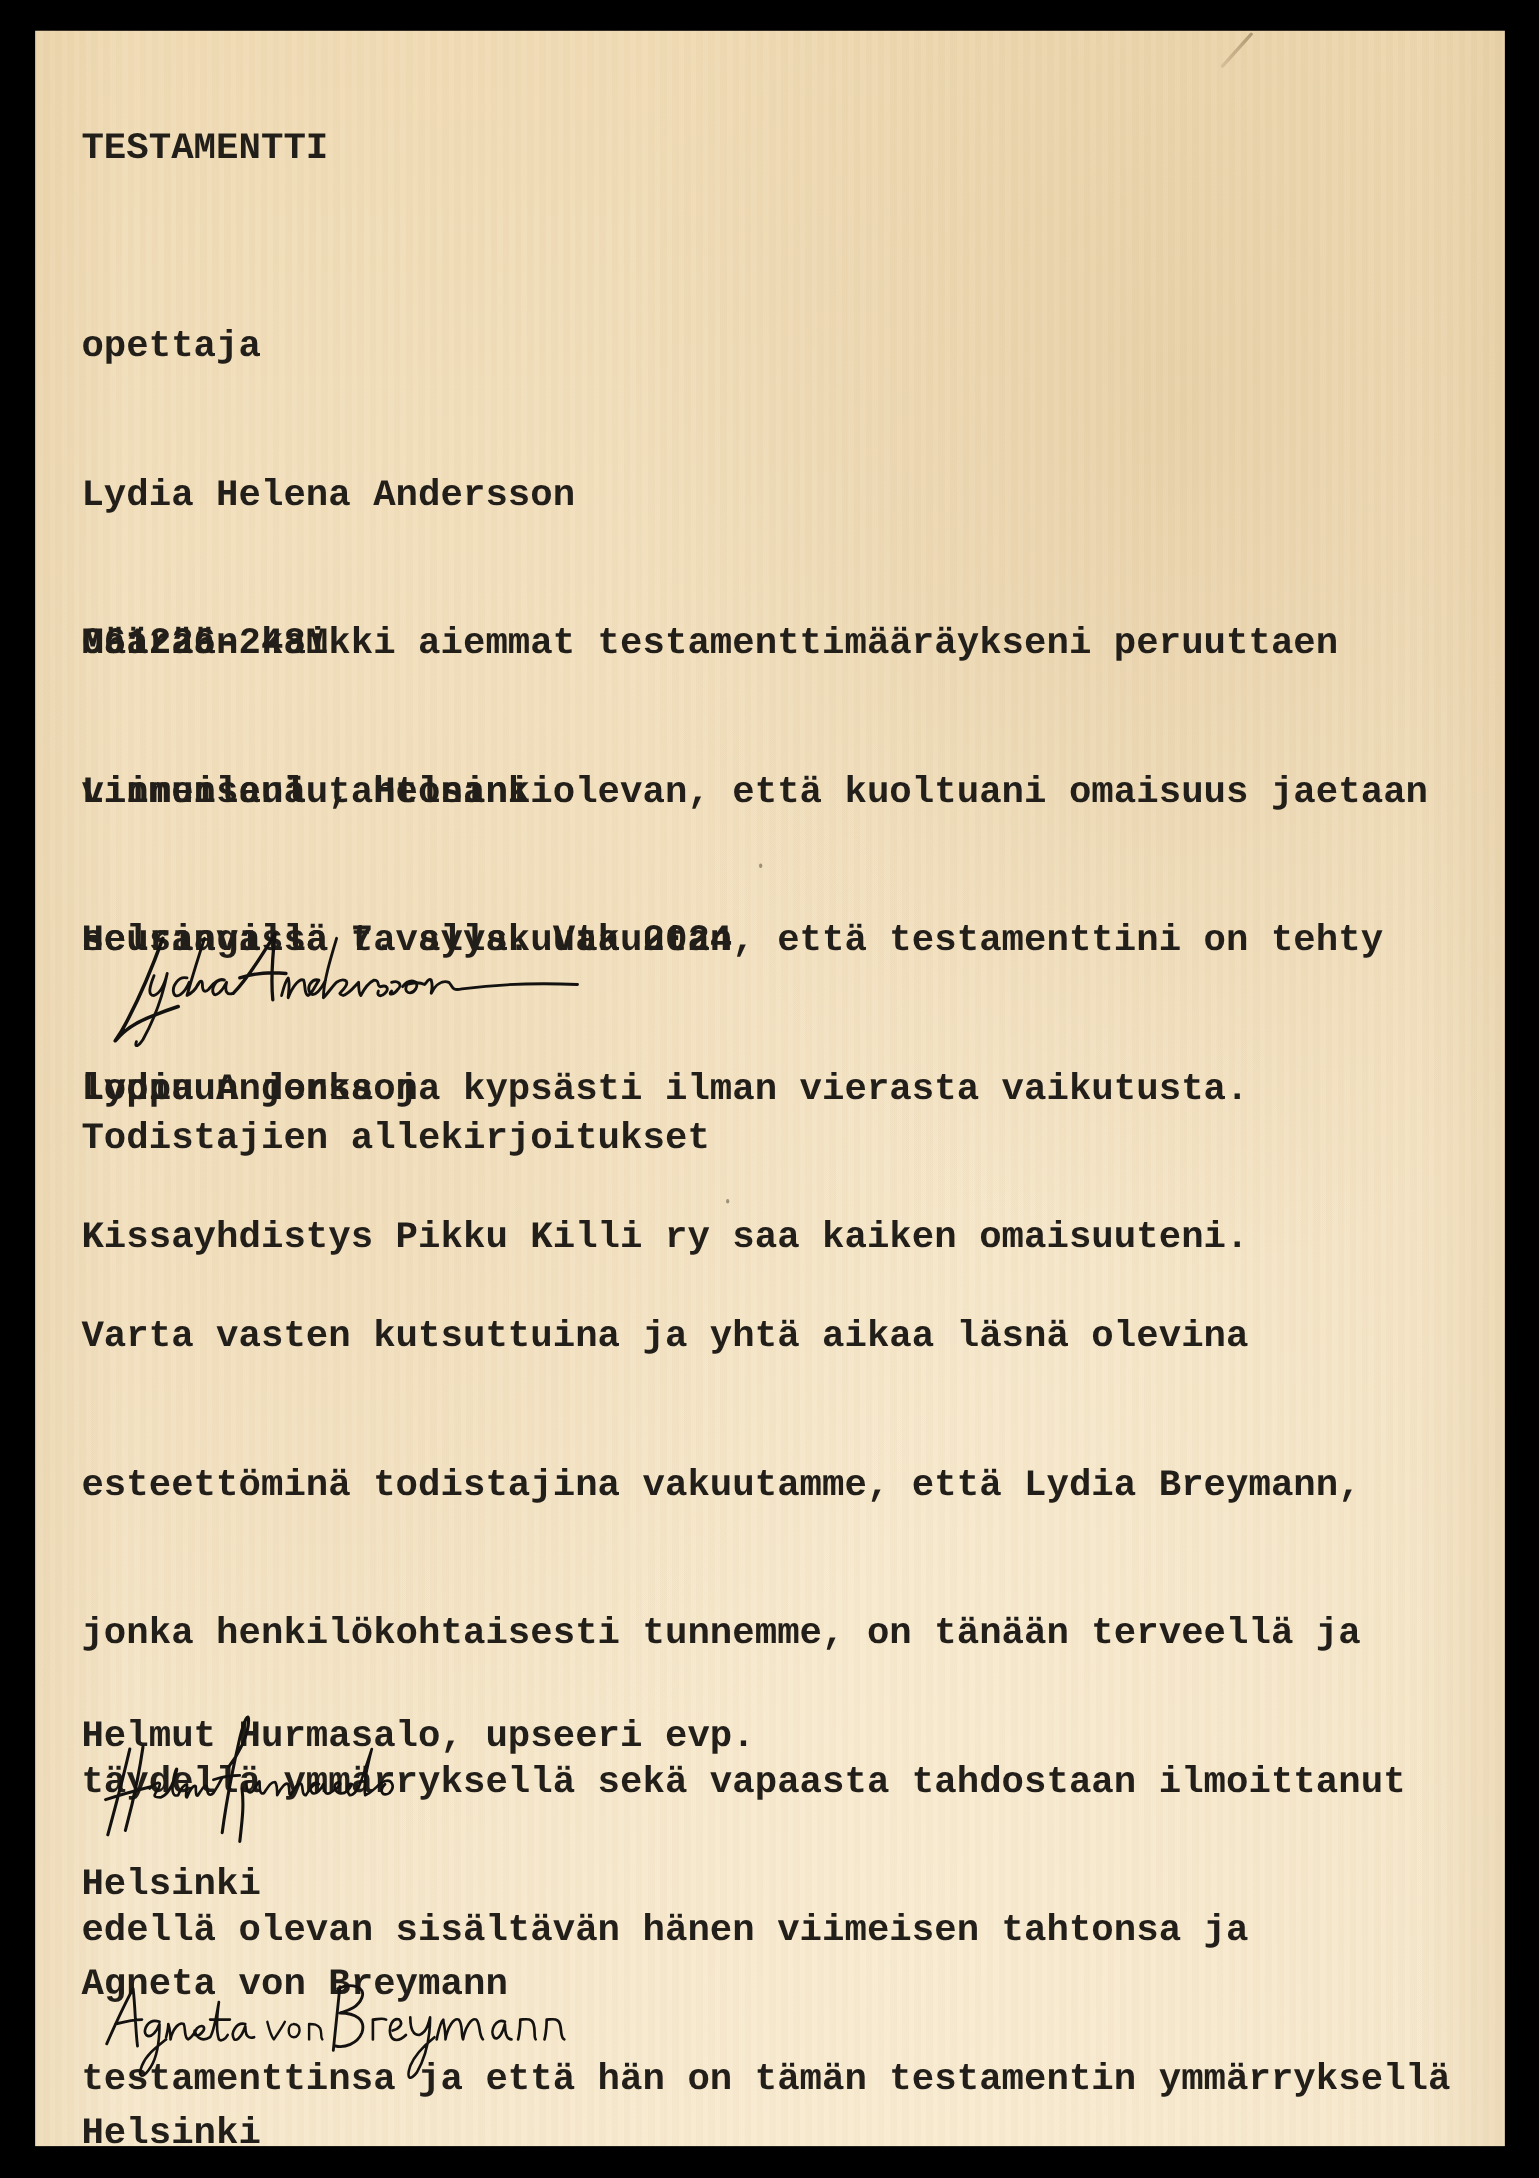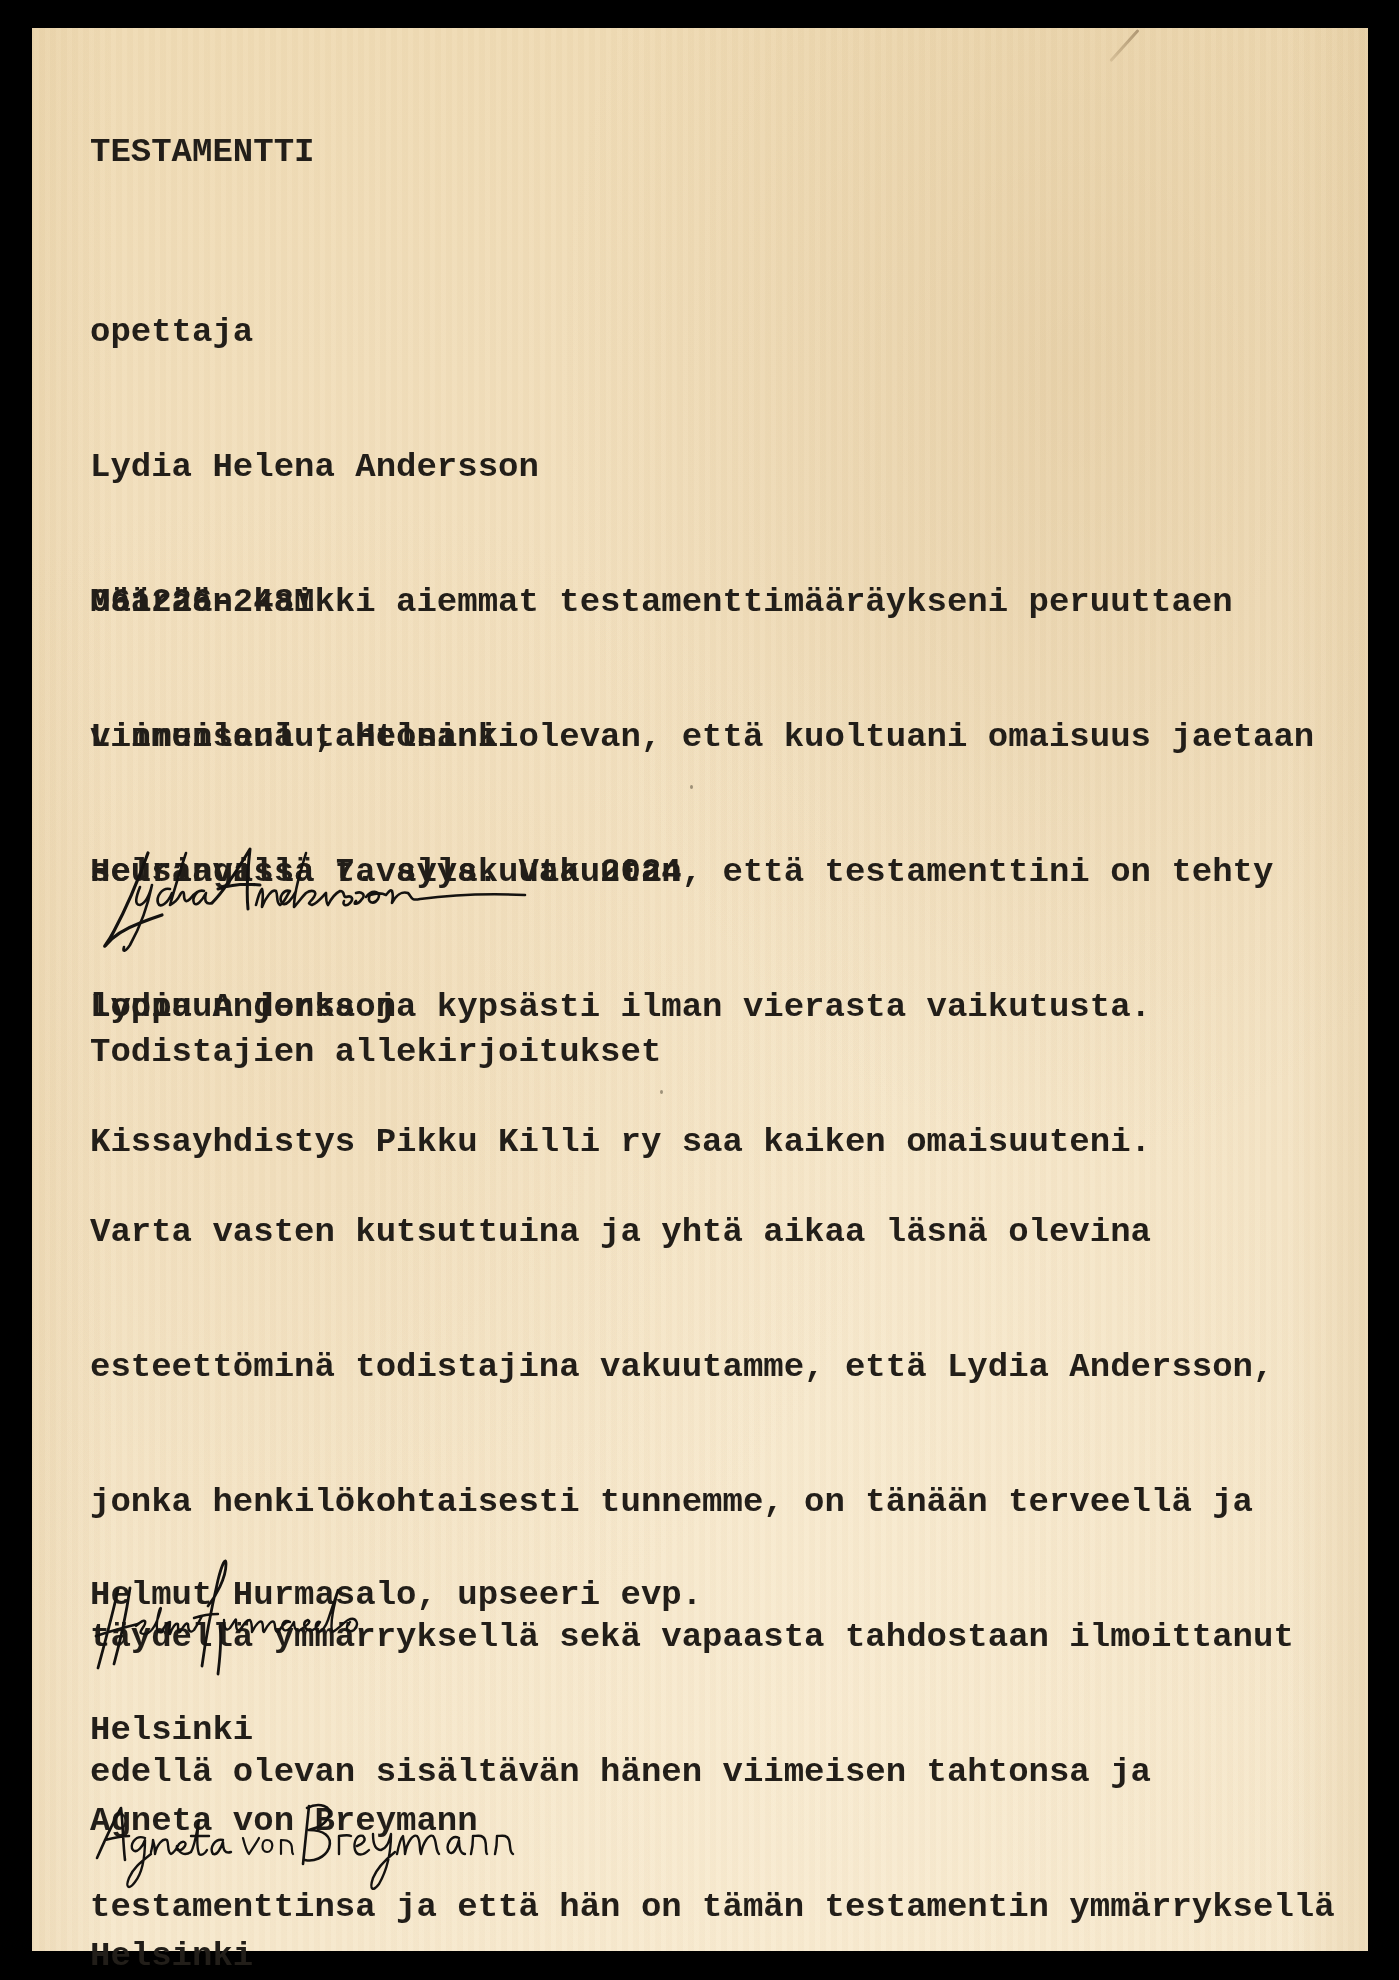--- a/index.html
+++ b/index.html
@@ -50,21 +50,21 @@
   .speck {
     position: absolute;
     width: 3px;
     height: 4px;
     background: rgba(90,80,60,0.55);
     border-radius: 50%;
   }
   .tx {
     position: absolute;
     left: 74px;
-    margin: 16px;
+    margin: 0;
     font-family: "Liberation Mono", "DejaVu Sans Mono", monospace;
     font-weight: bold;
     font-size: 34px;
     line-height: 45px;
     color: #221e19;
     white-space: pre;
     letter-spacing: 0;
   }
   .tx .line { display: block; }
   .sig {
@@ -125,21 +125,21 @@
     <path stroke-width="2.6" d="M156 60 C158 52 160 46 162 44 C164 50 162 58 162 62 C166 52 172 44 176 46 C178 50 176 58 180 60 C184 58 186 52 190 46 C184 44 178 52 182 58 C186 62 192 54 196 46 M206 8 C200 28 194 48 194 62 C198 58 202 52 206 48 C212 44 218 46 214 52 C210 58 206 58 212 60 C218 58 222 52 226 48 C226 54 226 58 228 60 C232 52 236 48 240 46 C246 46 242 52 246 52 C252 50 254 54 250 58 C246 62 242 60 244 56 M256 48 C262 46 266 50 262 54 C258 60 252 60 256 56"></path>
 
     <path stroke-width="2.6" d="M266 52 C272 44 282 46 278 54 C274 60 266 58 270 50 C276 48 282 48 286 50 C288 48 290 44 292 46 C294 52 292 56 292 58 C296 50 302 46 308 48 C312 52 310 56 320 54 C350 50 380 48 425 50"></path>
   </svg>
 </div>
 
 <p class="tx" style="top:1014px;">Todistajien allekirjoitukset</p>
 
 <div class="tx" style="top:1104px;">
   <span class="line">Varta vasten kutsuttuina ja yhtä aikaa läsnä olevina</span>
-  <span class="line">esteettöminä todistajina vakuutamme, että Lydia Andersson,</span>
+  <span class="line">esteettöminä todistajina vakuutamme, että Lydia Breymann,</span>
   <span class="line">jonka henkilökohtaisesti tunnemme, on tänään terveellä ja</span>
   <span class="line">täydellä ymmärryksellä sekä vapaasta tahdostaan ilmoittanut</span>
   <span class="line">edellä olevan sisältävän hänen viimeisen tahtonsa ja</span>
   <span class="line">testamenttinsa ja että hän on tämän testamentin ymmärryksellä</span>
   
 </div>
 
 <div class="tx" style="top:1467px;">
   <span class="line">Helmut Hurmasalo, upseeri evp.</span>
   <span class="line">Helsinki</span>

